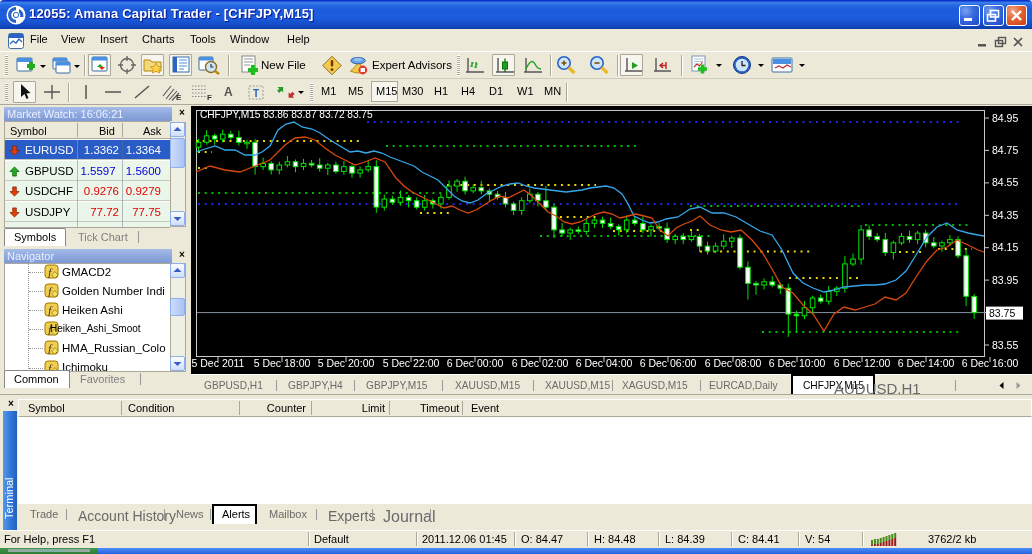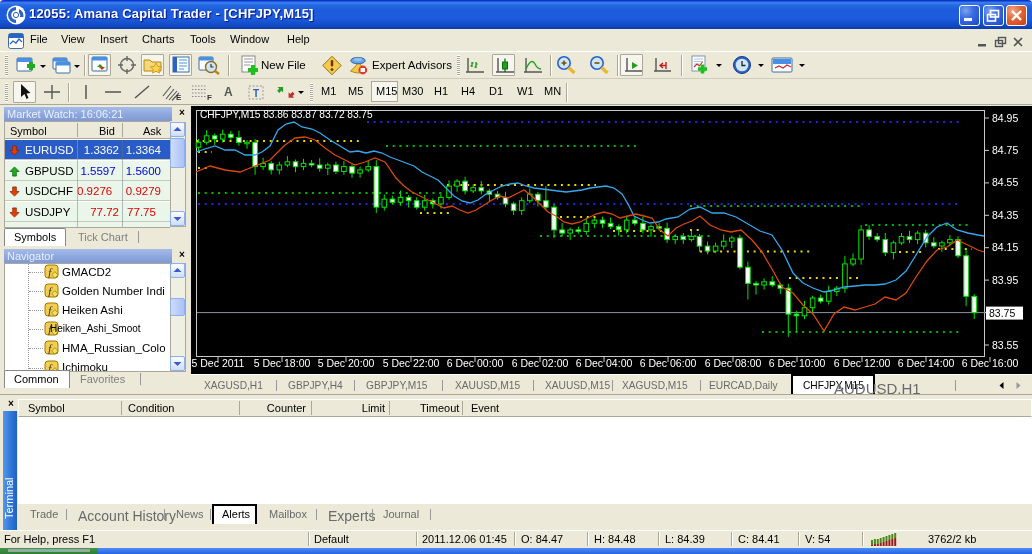--- a/index.html
+++ b/index.html
@@ -264,29 +264,29 @@
     <path d="M4 11 h4 v-5 h3 l-5 -5 -5 5 h3 z" fill="#22AA22" stroke="#0a5a0a" stroke-width=".8"></path>
   </svg>
 <div class="abs" style="left:25px;top:164.5px;color:#000;font-size:11.5px">GBPUSD</div>
 <div class="abs" style="left:77px;top:164.5px;width:42px;text-align:center;color:#0000d8;font-size:11.5px">1.5597</div>
 <div class="abs" style="left:122px;top:164.5px;width:39px;text-align:right;color:#0000d8;font-size:11.5px">1.5600</div>
 <div class="abs" style="left:5px;top:181.0px;width:165px;height:20px;background:#EAF6EA;border-bottom:1px solid #c8c8b8"></div>
 <svg class="abs" style="left:9px;top:186.0px" width="11" height="11" viewBox="0 0 12 12">
     <path d="M4 1 h4 v5 h3 l-5 5 -5 -5 h3 z" fill="#E04006" stroke="#8a2000" stroke-width=".8"></path>
   </svg>
 <div class="abs" style="left:25px;top:185.0px;color:#000;font-size:11.5px">USDCHF</div>
-<div class="abs" style="left:77px;top:185.0px;width:42px;color:#e00000;font-size:11.5px">0.9276</div>
+<div class="abs" style="left:77px;top:185.0px;width:42px;text-align:right;color:#e00000;font-size:11.5px">0.9276</div>
 <div class="abs" style="left:122px;top:185.0px;width:39px;text-align:right;color:#e00000;font-size:11.5px">0.9279</div>
 <div class="abs" style="left:5px;top:201.5px;width:165px;height:20px;background:#EAF6EA;border-bottom:1px solid #c8c8b8"></div>
 <svg class="abs" style="left:9px;top:206.5px" width="11" height="11" viewBox="0 0 12 12">
     <path d="M4 1 h4 v5 h3 l-5 5 -5 -5 h3 z" fill="#E04006" stroke="#8a2000" stroke-width=".8"></path>
   </svg>
 <div class="abs" style="left:25px;top:205.5px;color:#000;font-size:11.5px">USDJPY</div>
 <div class="abs" style="left:77px;top:205.5px;width:42px;text-align:right;color:#e00000;font-size:11.5px">77.72</div>
-<div class="abs" style="left:122px;top:205.5px;width:39px;text-align:center;color:#e00000;font-size:11.5px">77.75</div>
+<div class="abs" style="left:122px;top:205.5px;width:39px;text-align:right;color:#e00000;font-size:11.5px">77.75</div>
 <div class="abs" style="left:77px;top:140px;width:1px;height:87px;background:rgba(255,255,255,0.35)"></div>
 <div class="abs" style="left:77px;top:140px;width:1px;height:87px;background:rgba(100,110,125,0.45)"></div>
 <div class="abs" style="left:122px;top:140px;width:1px;height:87px;background:rgba(100,110,125,0.45)"></div>
 <div class="abs" style="left:170px;top:122px;width:16px;height:105px;background:#F0EFE4;border:1px solid #aca899"></div>
 <div class="abs" style="left:170px;top:122px;width:15px;height:15px;background:linear-gradient(180deg,#fdfdfd,#d0ddf8);border:1px solid #8cb0f0;border-radius:2px"></div>
 <svg class="abs" style="left:170px;top:122px" width="15" height="15" viewBox="0 0 15 15">
     <path d="M7.5 5 l4 4 h-8 z" fill="#3a5cc8"></path>
   </svg>
 <div class="abs" style="left:170px;top:211px;width:15px;height:15px;background:linear-gradient(180deg,#fdfdfd,#d0ddf8);border:1px solid #8cb0f0;border-radius:2px"></div>
 <svg class="abs" style="left:170px;top:211px" width="15" height="15" viewBox="0 0 15 15">
@@ -623,21 +623,21 @@
 <line x1="926" y1="357" x2="926" y2="362" stroke="#ccc" stroke-width="1"></line>
 <text x="926" y="367" fill="#fff" text-anchor="middle">6 Dec 14:00</text>
 <line x1="990" y1="357" x2="990" y2="362" stroke="#ccc" stroke-width="1"></line>
 <text x="990" y="367" fill="#fff" text-anchor="middle">6 Dec 16:00</text>
 </g>
 <rect x="986" y="306.6" width="37" height="13" fill="#fff"></rect>
 <text x="989" y="316.6" font-family="'Liberation Sans',sans-serif" font-size="10.5px" fill="#000">83.75</text>
 <text x="200" y="117.5" font-family="'Liberation Sans',sans-serif" font-size="10.2px" letter-spacing="-0.05" fill="#fff">CHFJPY,M15  83.86 83.87 83.72 83.75</text>
 </svg>
 <div class="abs" style="left:191px;top:374px;width:841px;height:20px;background:#ECE9D8;border-top:1px solid #fff"></div>
-<div class="abs" style="left:204px;top:380px;font-size:10.2px;color:#6a6a6a">XAGUSD,H1</div>
+<div class="abs" style="left:204px;top:380px;font-size:10.2px;color:#6a6a6a">GBPUSD,H1</div>
 <div class="abs" style="left:288px;top:380px;font-size:10.2px;color:#6a6a6a">GBPJPY,H4</div>
 <div class="abs" style="left:366px;top:380px;font-size:10.2px;color:#6a6a6a">GBPJPY,M15</div>
 <div class="abs" style="left:455px;top:380px;font-size:10.2px;color:#6a6a6a">XAUUSD,M15</div>
 <div class="abs" style="left:545px;top:380px;font-size:10.2px;color:#6a6a6a">XAUUSD,M15</div>
 <div class="abs" style="left:622px;top:380px;font-size:10.2px;color:#6a6a6a">XAGUSD,M15</div>
 <div class="abs" style="left:709px;top:380px;font-size:10.2px;color:#6a6a6a">EURCAD,Daily</div>
 <div class="abs" style="left:276px;top:380px;width:1px;height:11px;background:#999"></div>
 <div class="abs" style="left:354px;top:380px;width:1px;height:11px;background:#999"></div>
 <div class="abs" style="left:442px;top:380px;width:1px;height:11px;background:#999"></div>
 <div class="abs" style="left:533px;top:380px;width:1px;height:11px;background:#999"></div>
@@ -669,21 +669,21 @@
 <div class="abs" style="left:462px;top:401px;width:1px;height:14px;background:#aca899"></div>
 <div class="abs" style="left:18px;top:417px;width:1014px;height:87px;background:#fff"></div>
 <div class="abs" style="left:18px;top:504px;width:1014px;height:21px;background:#ECE9D8"></div>
 <div class="abs" style="left:212px;top:504px;width:45px;height:20px;background:#fff;border:2px solid #000;border-bottom:none"></div>
 <div class="abs" style="left:30px;top:508px;font-size:11px;color:#6a6a6a">Trade</div>
 <div class="abs" style="left:78px;top:508px;font-size:14px;color:#6a6a6a">Account History</div>
 <div class="abs" style="left:176px;top:508px;font-size:11px;color:#6a6a6a">News</div>
 <div class="abs" style="left:222px;top:508px;font-size:11px;color:#000">Alerts</div>
 <div class="abs" style="left:269px;top:508px;font-size:11px;color:#6a6a6a">Mailbox</div>
 <div class="abs" style="left:328px;top:508px;font-size:14px;color:#6a6a6a">Experts</div>
-<div class="abs" style="left:383px;top:508px;font-size:11px;color:#6a6a6a">Journal</div>
+<div class="abs" style="left:383px;top:508px;font-size:16px;color:#6a6a6a">Journal</div>
 <div class="abs" style="left:66px;top:509px;width:1px;height:11px;background:#999"></div>
 <div class="abs" style="left:164px;top:509px;width:1px;height:11px;background:#999"></div>
 <div class="abs" style="left:210px;top:509px;width:1px;height:11px;background:#999"></div>
 <div class="abs" style="left:316px;top:509px;width:1px;height:11px;background:#999"></div>
 <div class="abs" style="left:372px;top:509px;width:1px;height:11px;background:#999"></div>
 <div class="abs" style="left:430px;top:509px;width:1px;height:11px;background:#999"></div>
 <div class="abs statusbar"></div>
 <div class="stext" style="left:4px">For Help, press F1</div>
 <div class="ssep" style="left:308px"></div>
 <div class="stext" style="left:314px">Default</div>

